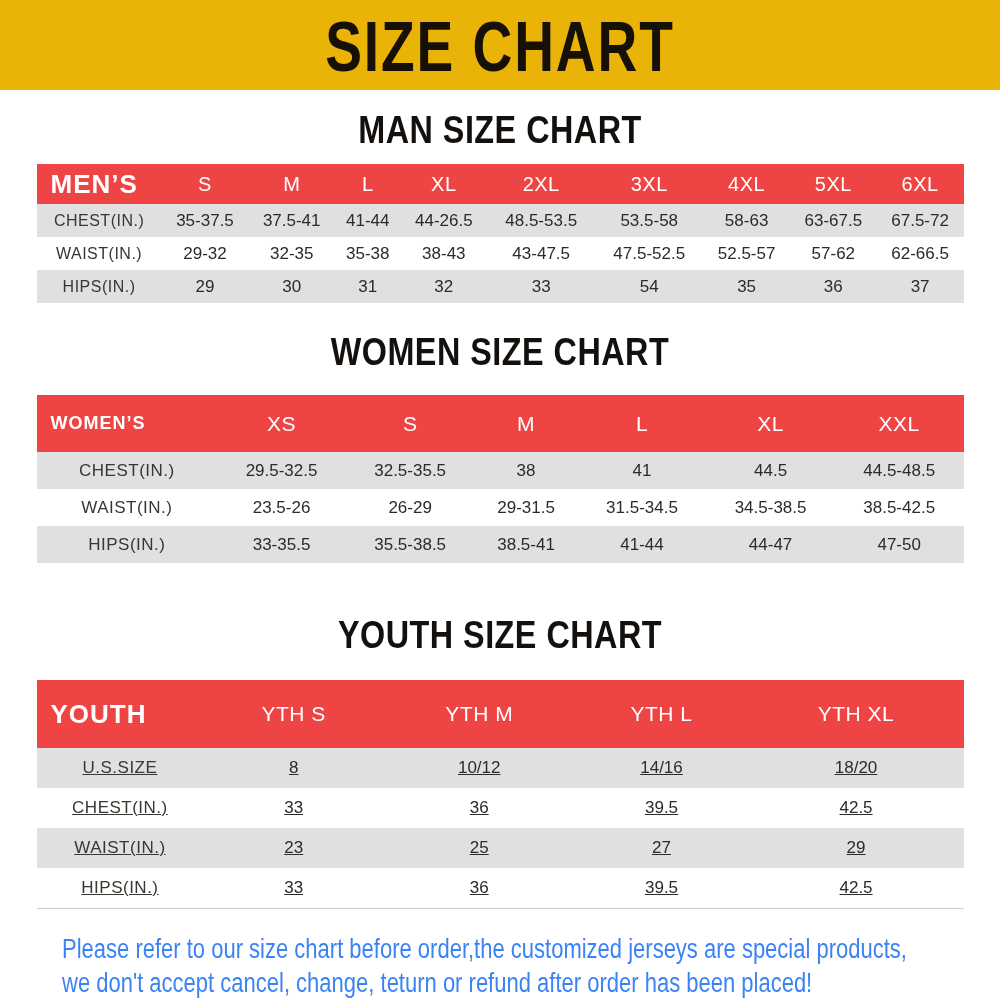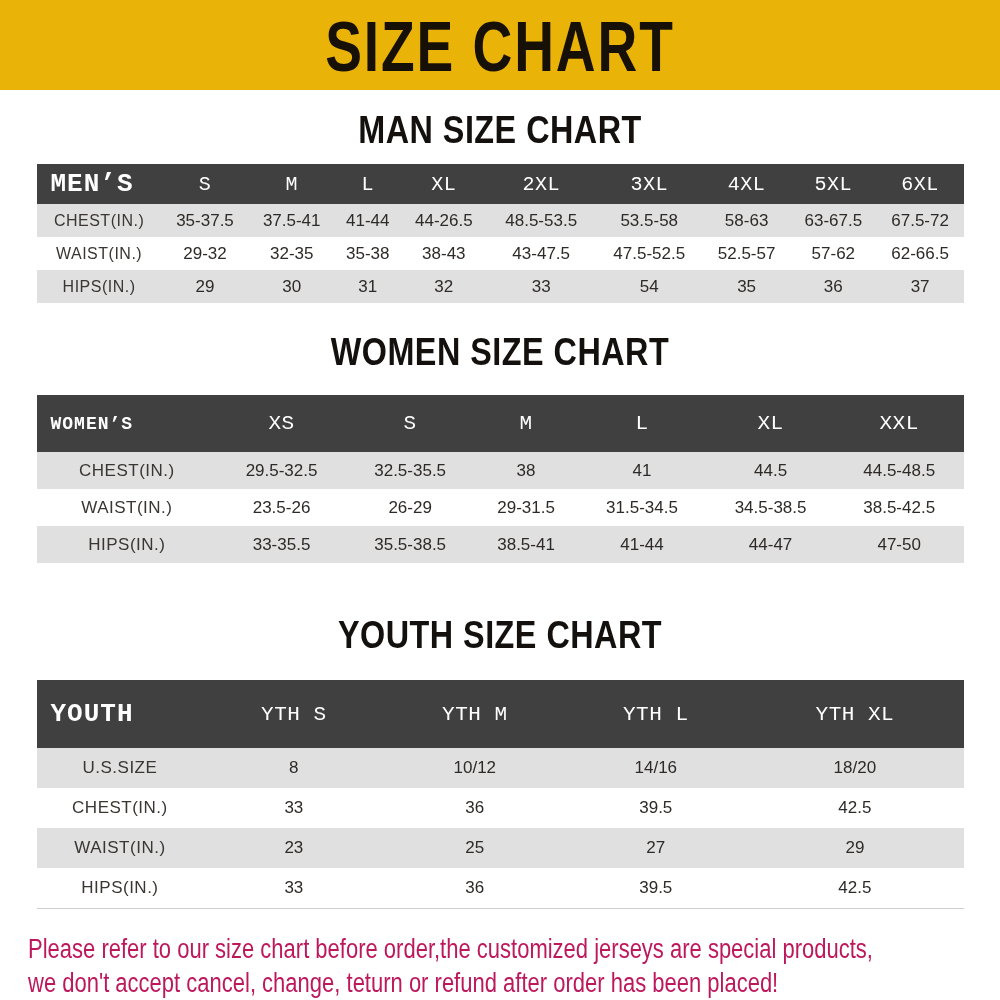--- a/index.html
+++ b/index.html
@@ -43,26 +43,25 @@
   .sec2 .section-heading { margin: 53px 0 26px 0; }
 
   
   .size-table {
     width: 927px;
     margin: 0 auto;
     border-collapse: collapse;
     table-layout: auto;
   }
   .header-row th {
-    background: #404040;
+    background: #ef4444;
     color: #ffffff;
     font-weight: normal;
     text-align: center;
     vertical-align: middle;
-    font-family: Liberation Mono, monospace;
   }
   .corner-label {
     font-weight: bold !important;
     font-size: 26px;
     text-align: left !important;
     padding-left: 14px;
     letter-spacing: 1px;
     white-space: nowrap;
   }
   .col-head { font-size: 20px; letter-spacing: 0.5px; white-space: nowrap; }
@@ -89,29 +88,30 @@
   .sec0 .data-row th, .sec0 .data-row td { height: 33px; }
   .sec0 .corner-label { width: 13.5%; }
 
   .sec1 .header-row th { height: 57px; font-size: 21px; }
   .sec1 .header-row .corner-label { font-size: 18px; }
   .sec1 .data-row th, .sec1 .data-row td { height: 37px; font-size: 17px; }
   .sec1 .corner-label { width: 19.5%; }
 
   .sec2 .header-row th { height: 68px; font-size: 21px; }
   .sec2 .header-row .corner-label { font-size: 26px; }
-  .sec2 .data-row th, .sec2 .data-row td { height: 40px; font-size: 17px; }
+  .sec2 .data-row th, .sec2 .data-row td { height: 40px; font-size: 17px; text-decoration: underline; }
   .sec2 .corner-label { width: 18%; }
   .sec2 tbody tr:last-child th, .sec2 tbody tr:last-child td { border-bottom: 1px solid #cfcccc; }
 
   
   .notice {
     margin-top: 22px;
     padding-left: 28px;
-    color: #be185d;
+    color: #3b82f6;
+    margin-left: 34px;
   }
   .notice p {
     font-size: 25px;
     line-height: 34px;
     white-space: nowrap;
     transform: scale(0.88, 1.1);
     transform-origin: left center;
   }
 </style>
 </head>

